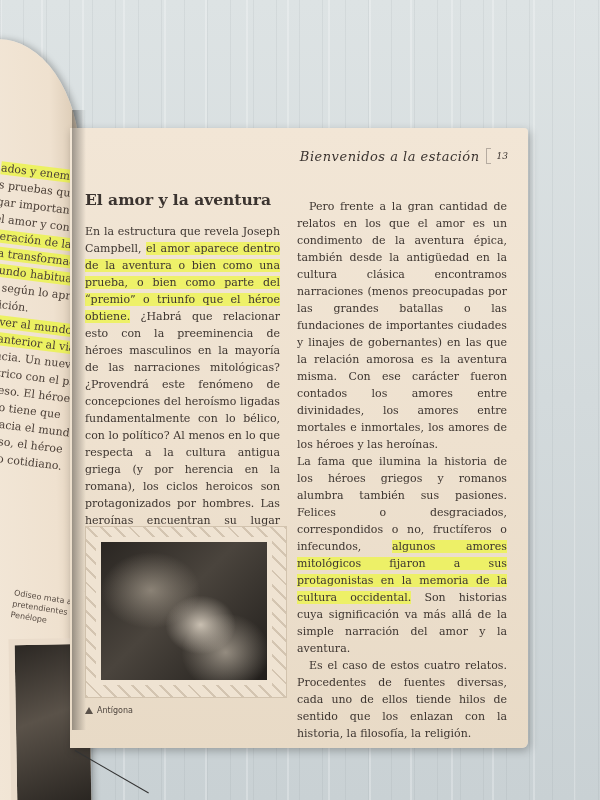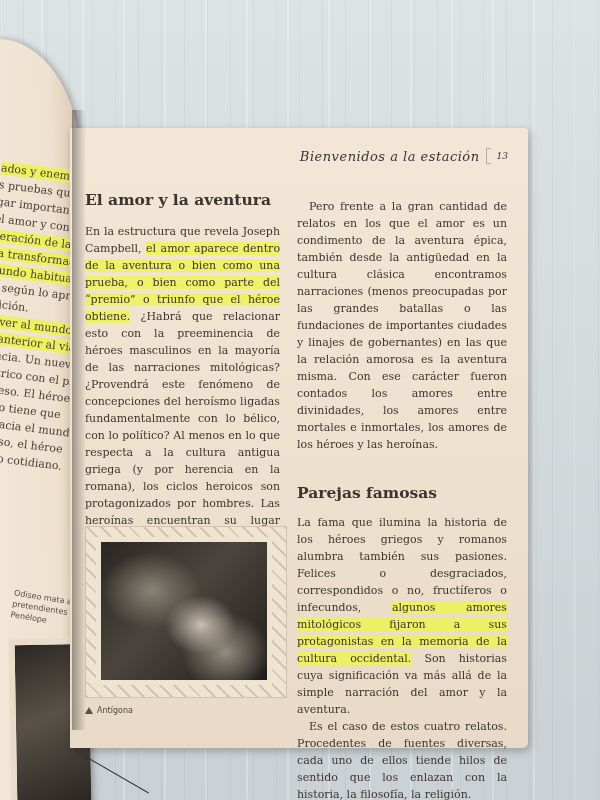--- a/index.html
+++ b/index.html
@@ -103,19 +103,18 @@
       <div class="artwork"></div>
     </div>
   </div>
   <div class="caption">
     <span class="triangle-icon"></span>
     <span class="caption-text">Antígona</span>
   </div>
 
   <div class="col-right">
     <p class="indent">Pero frente a la gran cantidad de relatos en los que el amor es un condimento de la aventura épica, también desde la antigüedad en la cultura clásica encontramos narraciones (menos preocupadas por las grandes batallas o las fundaciones de importantes ciudades y linajes de gobernantes) en las que la relación amorosa es la aventura misma. Con ese carácter fueron contados los amores entre divinidades, los amores entre mortales e inmortales, los amores de los héroes y las heroínas.</p>
-    <h2 class="h-right">Parejas famosas</h2>
     <p><span>La fama que ilumina la historia de los héroes griegos y romanos alumbra también sus pasiones. Felices o desgraciados, correspondidos o no, fructíferos o infecundos, </span><span class="hl">algunos amores mitológicos fijaron a sus protagonistas en la memoria de la cultura occidental.</span><span> Son historias cuya significación va más allá de la simple narración del amor y la aventura.</span></p>
     <p class="indent">Es el caso de estos cuatro relatos. Procedentes de fuentes diversas, cada uno de ellos tiende hilos de sentido que los enlazan con la historia, la filosofía, la religión.</p>
   </div>
 </div>
 <div class="gutter"></div>
 <div class="pen-line"></div>
 
 </body></html>

